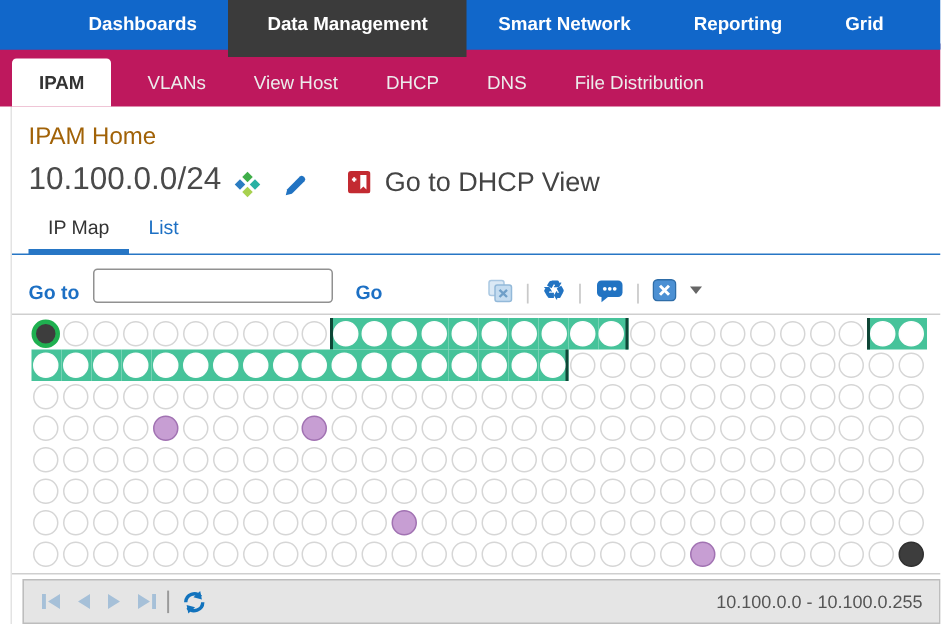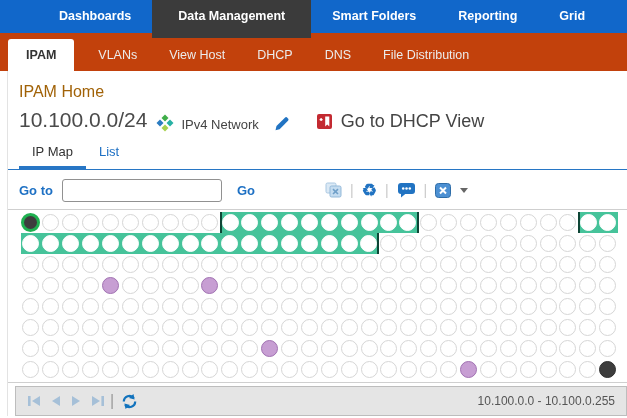--- a/index.html
+++ b/index.html
@@ -7,21 +7,21 @@
               font-family:"Liberation Sans", sans-serif; }
 
   
   .topnav { height:33px; background:#1167ca; display:flex; align-items:flex-start;
             padding-left:38px; position:relative; z-index:3; }
   .tn-item { color:#fff; font-weight:bold; font-size:12.5px; padding:0 21px;
              height:16px; line-height:33px; cursor:pointer; white-space:nowrap; }
   .tn-item.active { background:#3b3b3b; height:38px; padding:0 26px; }
 
   
-  .subnav { height:42px; background:#c2410c; border-top:4px solid #1167ca;
+  .subnav { height:42px; background:#be185d; border-top:4px solid #1167ca;
             margin-top:-4px; position:relative; z-index:2;
             display:flex; align-items:flex-end; padding-left:8px; }
   .sn-item { color:#ececec; font-size:12.5px; padding:9px 16px; cursor:pointer; white-space:nowrap; }
   .sn-item.active { background:#fff; color:#333; font-weight:bold;
                     border-radius:3px 3px 0 0; padding:9px 18px; margin-right:8px; }
 
   
   .content { margin-left:7px; border-left:1px solid #e3e3e3; }
   .breadcrumb { padding:12px 0 0 11px; font-size:16px; color:#a16207; }
   .breadcrumb span { cursor:pointer; }
@@ -31,21 +31,21 @@
   .net-icon { margin-left:9px; display:flex; }
   .subtitle { font-size:13px; color:#444; margin-left:7px; }
   .edit-icon { margin-left:14px; cursor:pointer; display:flex; }
   .dhcp-link { margin-left:26px; display:flex; align-items:center; gap:9px;
                font-size:18px; color:#444; cursor:pointer; }
 
   .view-tabs { display:flex; padding-left:11px; margin-top:6px; border-bottom:1px solid #2776c5; }
   .vtab { font-size:13px; padding:6px 13px 7px; color:#1d70c4; cursor:pointer; }
   .vtab.active { color:#333; border-bottom:4px solid #2776c5; margin-bottom:-1px; }
 
-  .goto-row { display:flex; align-items:center; padding:8px 0 6px 11px; height:38px; }
+  .goto-row { display:flex; align-items:flex-end; padding:8px 0 6px 11px; height:38px; }
   .goto-label { color:#1d70c4; font-weight:bold; font-size:13px; }
   .goto-input { width:160px; height:23px; margin-left:9px; border:1px solid #919191;
                 border-radius:3px; font-size:12px; padding:0 5px;
                 font-family:"Liberation Sans", sans-serif; }
   .go-btn { margin-left:15px; color:#1d70c4; font-weight:bold; font-size:13px; cursor:pointer; }
   .tools { margin-left:70px; display:flex; align-items:center; gap:8px; }
   .tool { display:flex; align-items:center; cursor:pointer; }
   .sep { color:#c9c9c9; font-size:14px; }
   .recycle-glyph { color:#2173c2; font-size:17px; font-weight:bold; line-height:1; }
   .caret { width:0; height:0; border-left:4px solid transparent;
@@ -76,21 +76,21 @@
   .refresh { cursor:pointer; display:flex; }
   .spacer { flex:1; }
   .range-label { font-size:12px; color:#555; }
 </style>
 </head>
 <body>
 
 <div class="topnav">
   <div class="tn-item">Dashboards</div>
   <div class="tn-item active">Data Management</div>
-  <div class="tn-item">Smart Folders</div>
+  <div class="tn-item">Smart Network</div>
   <div class="tn-item">Reporting</div>
   <div class="tn-item">Grid</div>
   <div class="tn-item">Administration</div>
 </div>
 
 <div class="subnav">
   <div class="sn-item active">IPAM</div>
   <div class="sn-item">VLANs</div>
   <div class="sn-item">View Host</div>
   <div class="sn-item">DHCP</div>
@@ -107,21 +107,20 @@
   <div class="title-row">
     <span class="page-title">10.100.0.0/24</span>
     <span class="net-icon">
       <svg width="18" height="18" viewBox="0 0 18 18">
         <path d="M9 0.5L12.5 4 9 7.5 5.5 4z" fill="#3fae49"></path>
         <path d="M4 5.5L7.5 9 4 12.5 0.5 9z" fill="#2b7cc1"></path>
         <path d="M14 5.5L17.5 9 14 12.5 10.5 9z" fill="#27b1a4"></path>
         <path d="M9 10.5L12.5 14 9 17.5 5.5 14z" fill="#a8d14f"></path>
       </svg>
     </span>
-    <span class="subtitle">IPv4 Network</span>
     <span class="edit-icon">
       <svg width="18" height="16" viewBox="0 0 17 16">
         <path d="M2 14.2l1-4.1 8.4-8.4a1.7 1.7 0 0 1 2.4 0l0.7 0.7a1.7 1.7 0 0 1 0 2.4L6.1 13.2 2 14.2z" fill="#2173c2"></path>
       </svg>
     </span>
     <span class="dhcp-link">
       <span style="display:flex;">
         <svg width="15" height="15" viewBox="0 0 15 15">
           <rect width="15" height="15" rx="2" fill="#c32a31"></rect>
           <path d="M8.2 2.6h4.1v9.8l-2.05-2-2.05 2z" fill="#fff"></path>

